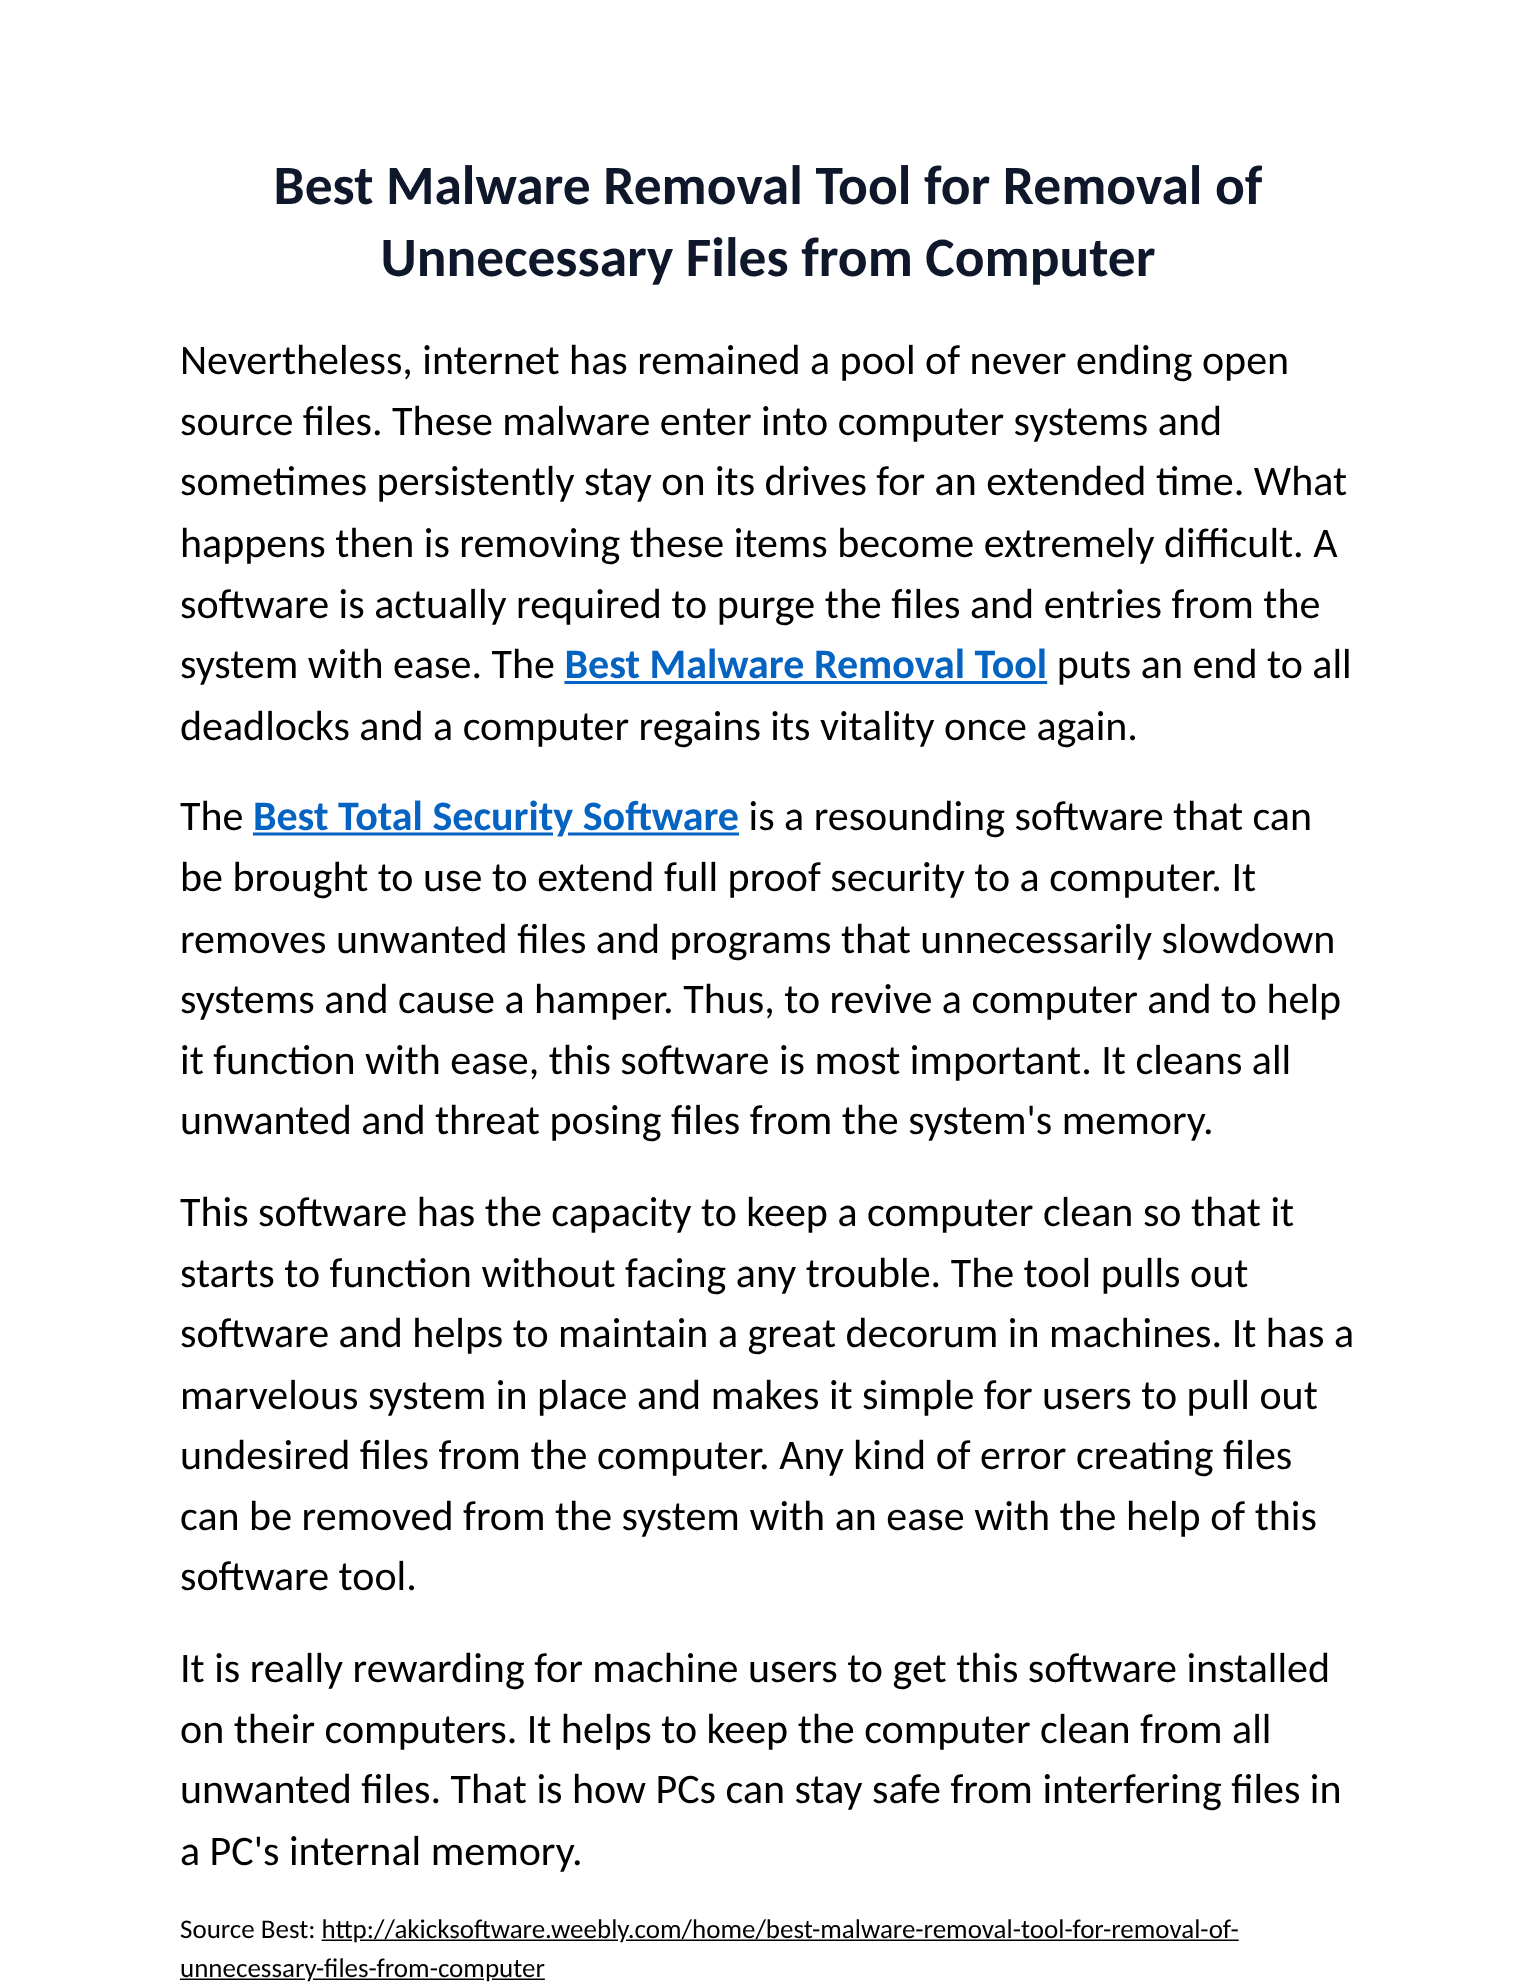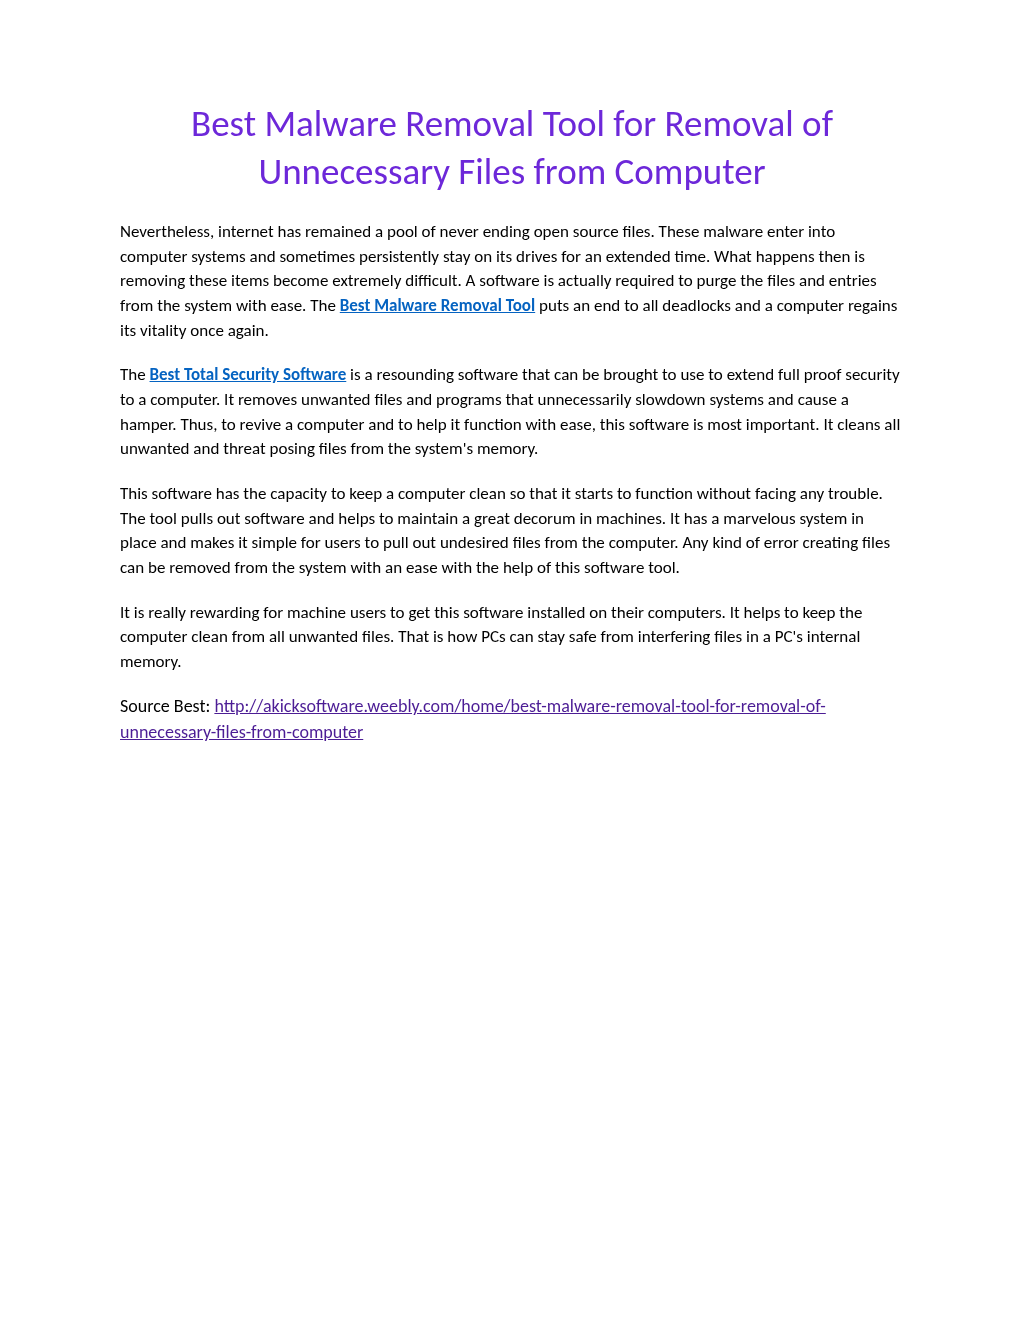--- a/index.html
+++ b/index.html
@@ -9,44 +9,44 @@
     }
     body {
       font-family: Calibri, 'Segoe UI', Arial, sans-serif;
       background: #ffffff;
       width: 1024px;
       padding: 100px 120px 90px 120px;
       color: #000000;
     }
     h1 {
       font-size: 37px;
-      font-weight: normal;
+      font-weight: bold;
       text-align: center;
       line-height: 1.3;
       margin-bottom: 24px;
-      color: #6d28d9;
+      color: #0f172a;
     }
     p {
-      font-size: 17px;
+      font-size: 28px;
       line-height: 1.45;
       margin-bottom: 20px;
       color: #000000;
     }
     a.inline-link {
       color: #0563C1;
       text-decoration: underline;
       font-weight: bold;
     }
     .source {
       font-size: 18px;
       line-height: 1.4;
       color: #000000;
     }
     .source a {
-      color: #4c1d95;
+      color: #000000;
       text-decoration: underline;
       font-weight: normal;
     }
   </style>
 </head>
 <body>
 
 <h1>Best Malware Removal Tool for Removal of Unnecessary Files from Computer</h1>
 
 <p>

